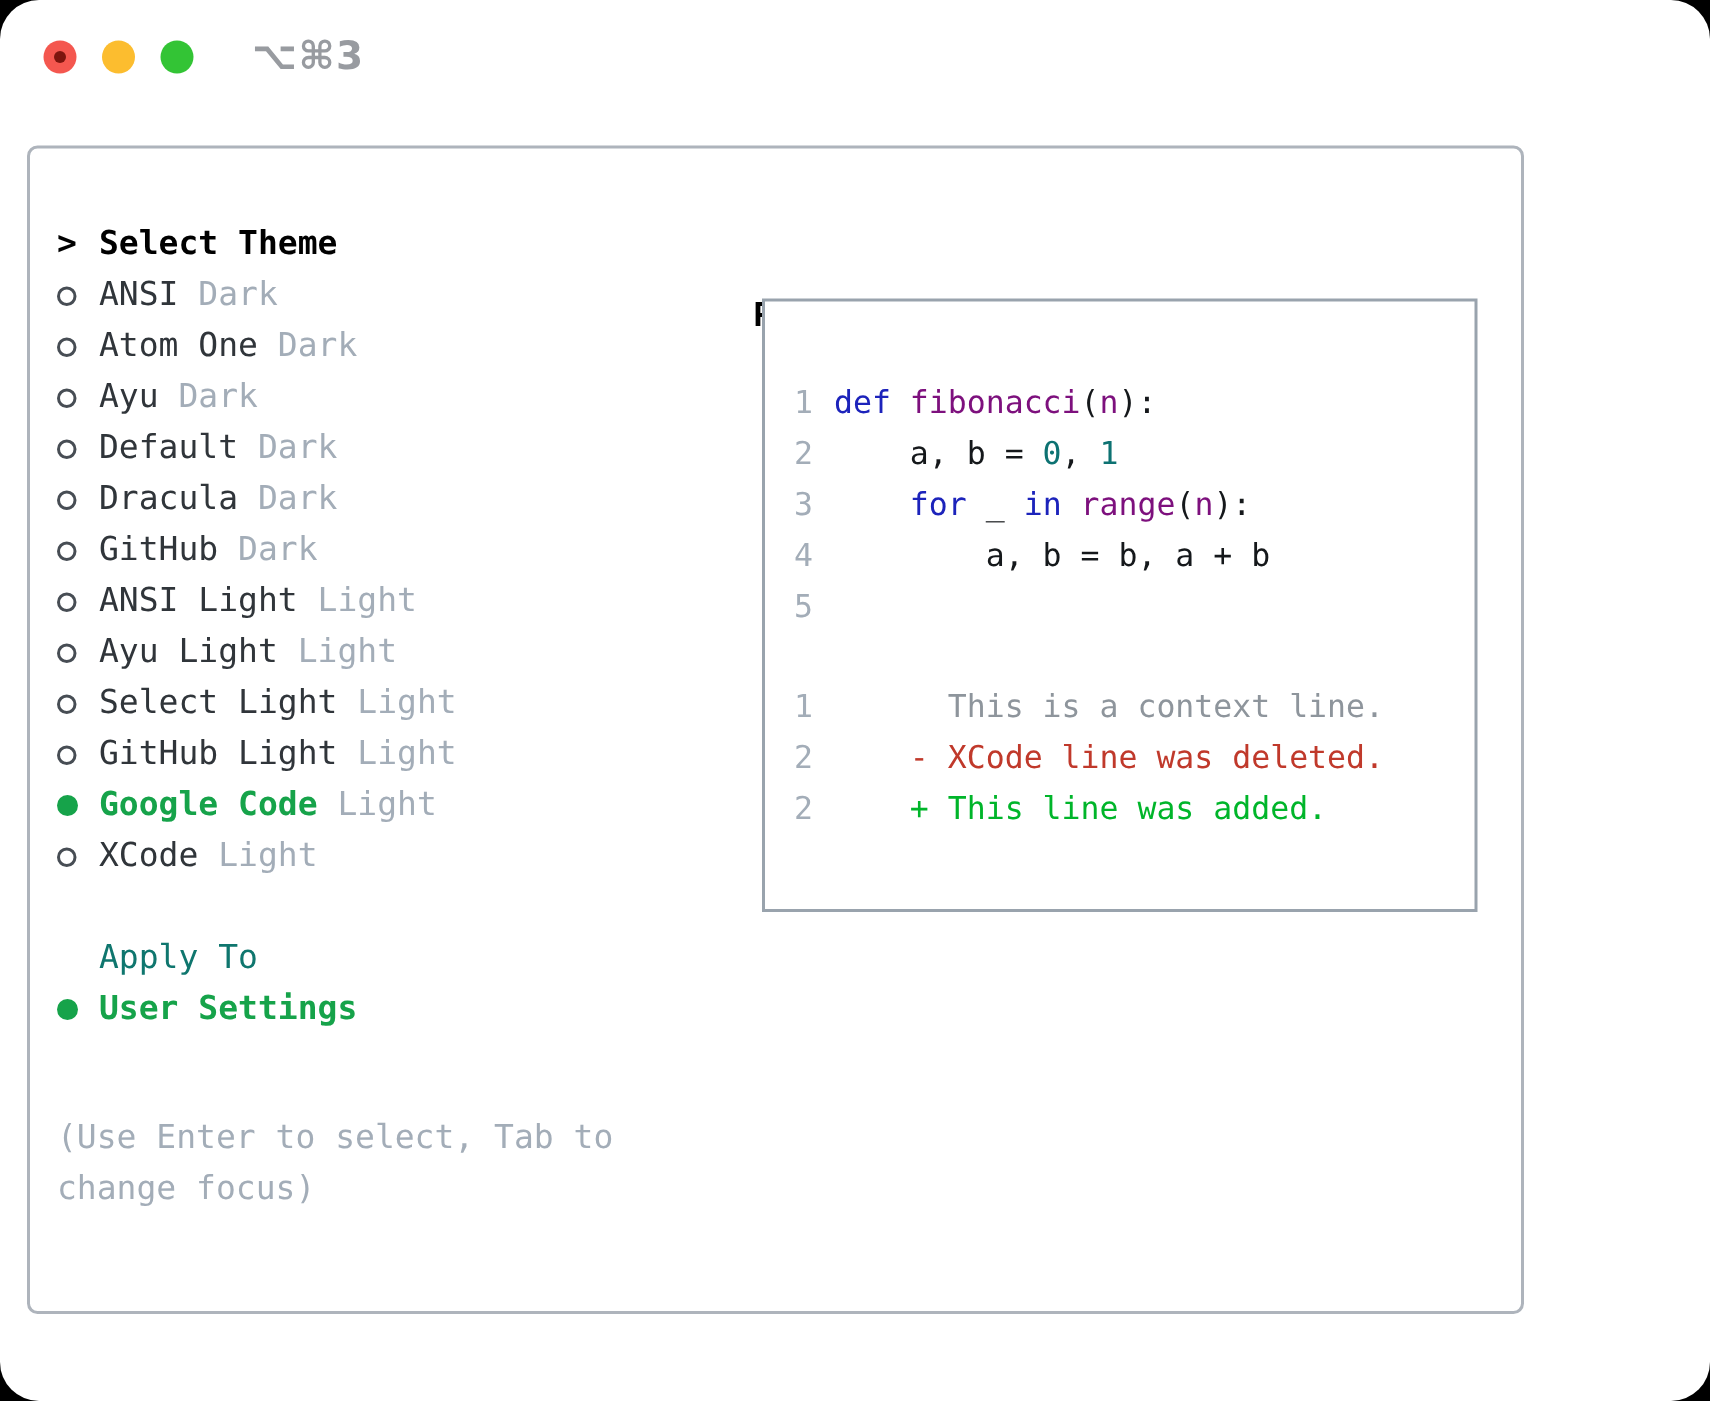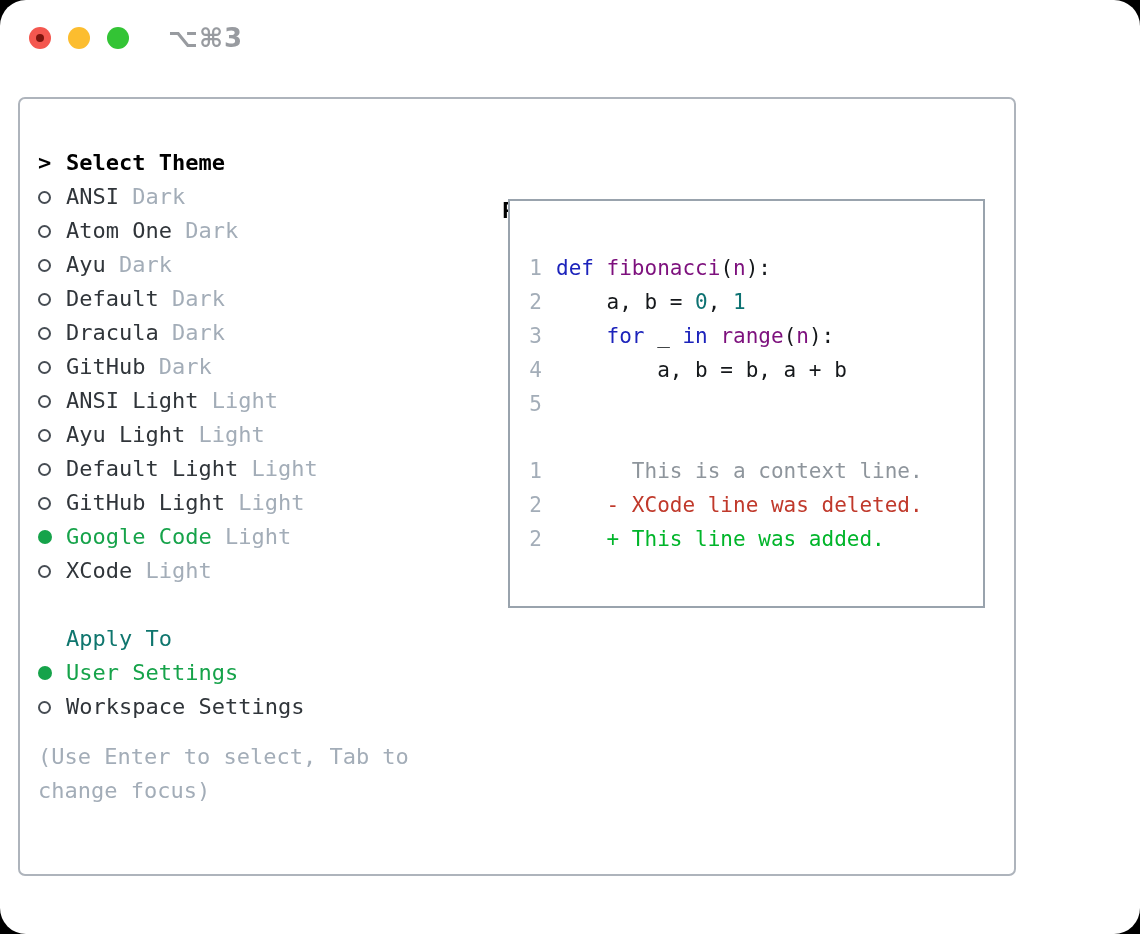--- a/index.html
+++ b/index.html
@@ -26,25 +26,25 @@
   }
   
   .left-col { position:absolute; left:18px; top:47px; }
   .row { height:34px; line-height:34px; font-size:22px; display:flex; align-items:center; white-space:pre; }
   .marker-col { width:28px; display:inline-flex; align-items:center; flex:0 0 28px; }
   .caret { font-weight:bold; color:#000; font-size:22px; line-height:34px; }
   .heading { font-weight:bold; color:#000; }
   .radio { width:13px; height:13px; border-radius:50%; border:2px solid #474d54; background:transparent; }
   .radio.sel { width:14px; height:14px; border:none; background:var(--accent-green); }
   .theme-name { color:#30353a; }
-  .row.selected .theme-name { color:var(--accent-green); }
+  .row.selected .theme-name { color:var(--accent-green);font-weight:bold; }
   .variant { color:var(--muted-gray); }
   .apply-heading { margin-top:34px; }
   .apply-heading .label { color:#0f766e; }
-  .help { margin-top:16px; color:var(--muted-gray); font-size:22px; line-height:34px; }
+  .help { margin-top:52px; color:var(--muted-gray); font-size:22px; line-height:34px; }
   
   .preview-title {
     position:absolute; left:482px; top:47px; height:34px; line-height:34px;
     font-size:22px; font-weight:bold; color:#000;margin-top:48px;
   }
   .preview-box {
     position:absolute; left:488px; top:100px; width:477px; height:409px;
     border:2px solid #99a3ad; background:#fff;
   }
   .code-area { padding-top:50px; }
@@ -110,21 +110,21 @@
           <div class="row theme-item">
     <span class="marker-col"><span class="radio"></span></span>
     <span class="theme-name">ANSI Light </span><span class="variant">Light</span>
   </div>
           <div class="row theme-item">
     <span class="marker-col"><span class="radio"></span></span>
     <span class="theme-name">Ayu Light </span><span class="variant">Light</span>
   </div>
           <div class="row theme-item">
     <span class="marker-col"><span class="radio"></span></span>
-    <span class="theme-name">Default Light </span><span class="variant">Light</span>
+    <span class="theme-name">Select Light </span><span class="variant">Light</span>
   </div>
           <div class="row theme-item">
     <span class="marker-col"><span class="radio"></span></span>
     <span class="theme-name">GitHub Light </span><span class="variant">Light</span>
   </div>
           <div class="row theme-item selected">
     <span class="marker-col"><span class="radio sel"></span></span>
     <span class="theme-name">Google Code </span><span class="variant">Light</span>
   </div>
           <div class="row theme-item">
@@ -135,24 +135,20 @@
 
       <div class="row apply-heading">
         <span class="marker-col"></span>
         <span class="label">Apply To</span>
       </div>
 
       <div id="apply-list">
           <div class="row theme-item selected">
     <span class="marker-col"><span class="radio sel"></span></span>
     <span class="theme-name">User Settings</span><span class="variant"></span>
-  </div>
-          <div class="row theme-item">
-    <span class="marker-col"><span class="radio"></span></span>
-    <span class="theme-name">Workspace Settings</span><span class="variant"></span>
   </div>
         </div>
 
       <div class="help">
         <div>(Use Enter to select, Tab to</div>
         <div>change focus)</div>
       </div>
     </div>
 
     <div class="preview-title">Preview</div>

